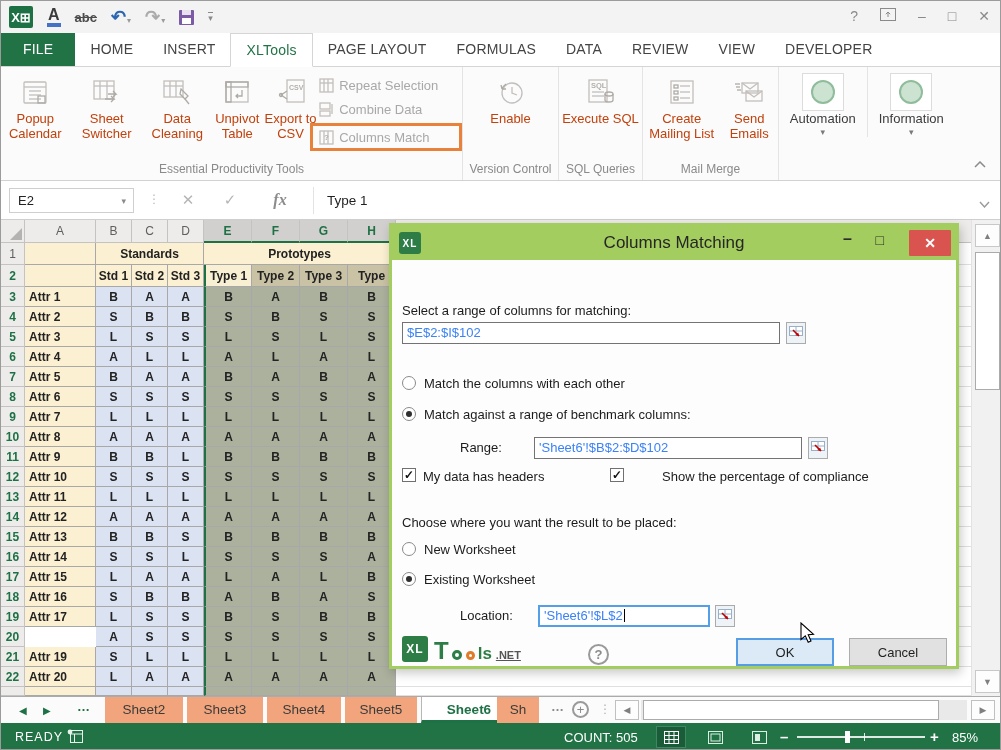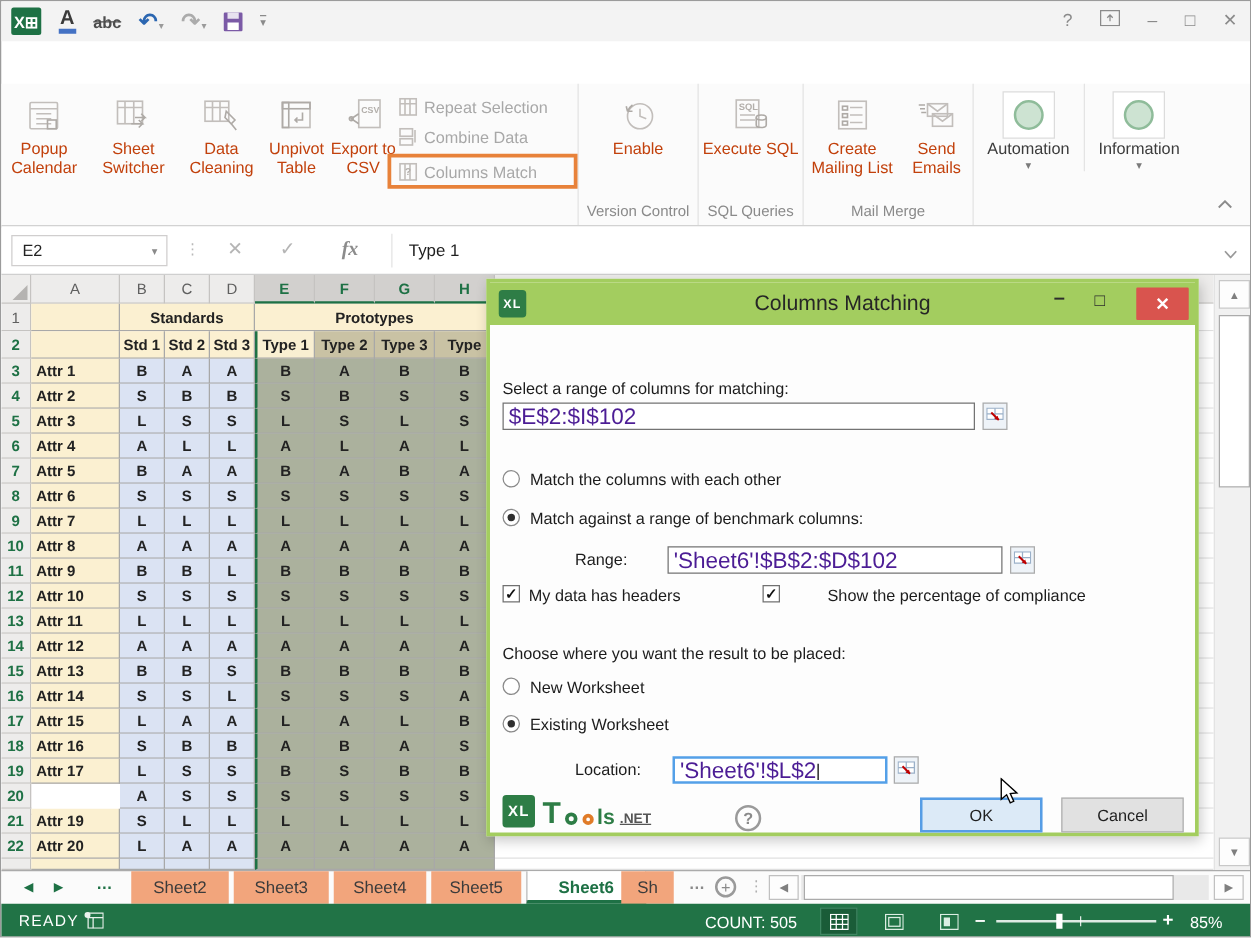--- a/index.html
+++ b/index.html
@@ -104,22 +104,22 @@
   .dtitle{position:absolute;left:0;top:0;right:0;height:34px;background:#a3cd5f;}
   .dtitle .dtext{position:absolute;left:0;right:0;top:0;text-align:center;font-size:17px;color:#262626;line-height:33px;}
   .dxl{position:absolute;left:7px;top:6px;width:22px;height:22px;background:#2e7d46;border-radius:3px;
        color:#fff;font-weight:bold;font-size:10px;display:flex;align-items:center;justify-content:center;letter-spacing:1px;}
   .dmin{position:absolute;right:104px;top:4px;color:#2c2c2c;font-size:16px;font-weight:bold;}
   .dmax{position:absolute;right:72px;top:6px;color:#2c2c2c;font-size:14px;font-weight:bold;}
   .dclose{position:absolute;right:5px;top:4px;width:42px;height:26px;background:#d9544e;color:#fff;
           font-size:14px;font-weight:bold;display:flex;align-items:center;justify-content:center;border-radius:1px;}
   .dbody{position:absolute;left:0;top:34px;right:0;bottom:0;font-size:13px;color:#1c1c1c;}
   .dlbl{position:absolute;white-space:nowrap;}
-  .dinput{position:absolute;height:22px;border:1px solid #737373;background:#fff;font-size:18px;
-          line-height:20px;padding:0 4px;color:#4c1d95;box-sizing:border-box;white-space:nowrap;overflow:hidden;}
+  .dinput{position:absolute;height:22px;border:1px solid #737373;background:#fff;font-size:13px;
+          line-height:20px;padding:0 4px;color:#3b82f6;box-sizing:border-box;white-space:nowrap;overflow:hidden;}
   .dinput.focused{border:2px solid #54a0e8;line-height:18px;}
   .tcursor{display:inline-block;width:1px;height:13px;background:#000;vertical-align:-2px;margin-left:1px;}
   .picker{position:absolute;width:20px;height:22px;border:1px solid #ababab;background:#eef3f8;
           display:flex;align-items:center;justify-content:center;box-sizing:border-box;}
   .radio{position:absolute;width:14px;height:14px;border:1px solid #8a8a8a;border-radius:50%;background:#fff;
          display:flex;align-items:center;justify-content:center;box-sizing:border-box;}
   .radio.checked:after{content:"";width:6px;height:6px;border-radius:50%;background:#2f2f2f;}
   .cb{position:absolute;width:14px;height:14px;border:1px solid #707070;background:#fff;font-size:12px;
       font-weight:bold;color:#111;display:flex;align-items:center;justify-content:center;box-sizing:border-box;line-height:12px;}
   .dbtn{position:absolute;width:98px;height:28px;font-size:13px;color:#1f1f1f;display:flex;align-items:center;
@@ -194,20 +194,32 @@
             <rect x="0.5" y="0.5" width="15" height="12" fill="none" stroke="#8a8a8a"></rect>
             <path d="M8 9 L8 4 M5.8 6.2 L8 4 L10.2 6.2" stroke="#8a8a8a" fill="none"></path>
           </svg>
       </span>
       <span class="wc">–</span>
       <span class="wc">□</span>
       <span class="wc">✕</span>
     </div>
   </div>
 
+  <div class="tabsrow">
+    <div class="rtab file">FILE</div>
+    <div class="rtab">HOME</div>
+    <div class="rtab">INSERT</div>
+    <div class="rtab active">XLTools</div>
+    <div class="rtab">PAGE LAYOUT</div>
+    <div class="rtab">FORMULAS</div>
+    <div class="rtab">DATA</div>
+    <div class="rtab">REVIEW</div>
+    <div class="rtab">VIEW</div>
+    <div class="rtab">DEVELOPER</div>
+  </div>
 
   <div class="ribbon">
     <div class="rgroup" style="width:462px;">
       <div class="rgroup-inner">
         <div class="bigbtn" style="width:72px;">
           <div class="bicon">
             <svg width="30" height="30">
                 <rect class="s" x="4" y="5" width="22" height="21" rx="1"></rect>
                 <line class="s" x1="4" y1="10" x2="26" y2="10"></line>
                 <line class="s" x1="9" y1="14" x2="21" y2="14"></line>
@@ -290,20 +302,21 @@
                   <rect class="s" x="1" y="1" width="13" height="13"></rect>
                   <line class="s" x1="5" y1="1" x2="5" y2="14"></line>
                   <line class="s" x1="9" y1="1" x2="9" y2="14"></line>
                   <text x="5" y="10" font-size="8" fill="#b3afab" font-weight="bold">?</text>
                 </svg>
               <span class="slabel">Columns Match</span>
             </div>
           </div>
         </div>
       </div>
+      <div class="glabel">Essential Productivity Tools</div>
     </div>
 
     <div class="rgroup" style="width:96px;">
       <div class="rgroup-inner">
         <div class="bigbtn" style="width:96px;">
           <div class="bicon">
             <svg width="32" height="32">
                 <circle class="s" cx="17" cy="17" r="10"></circle>
                 <path class="s" d="M17 11 v6 l5 2" fill="none"></path>
                 <path class="s2" d="M7 13 a11 11 0 0 1 4 -5 M7 13 l-1 -4 M7 13 l4 0" fill="none"></path>

